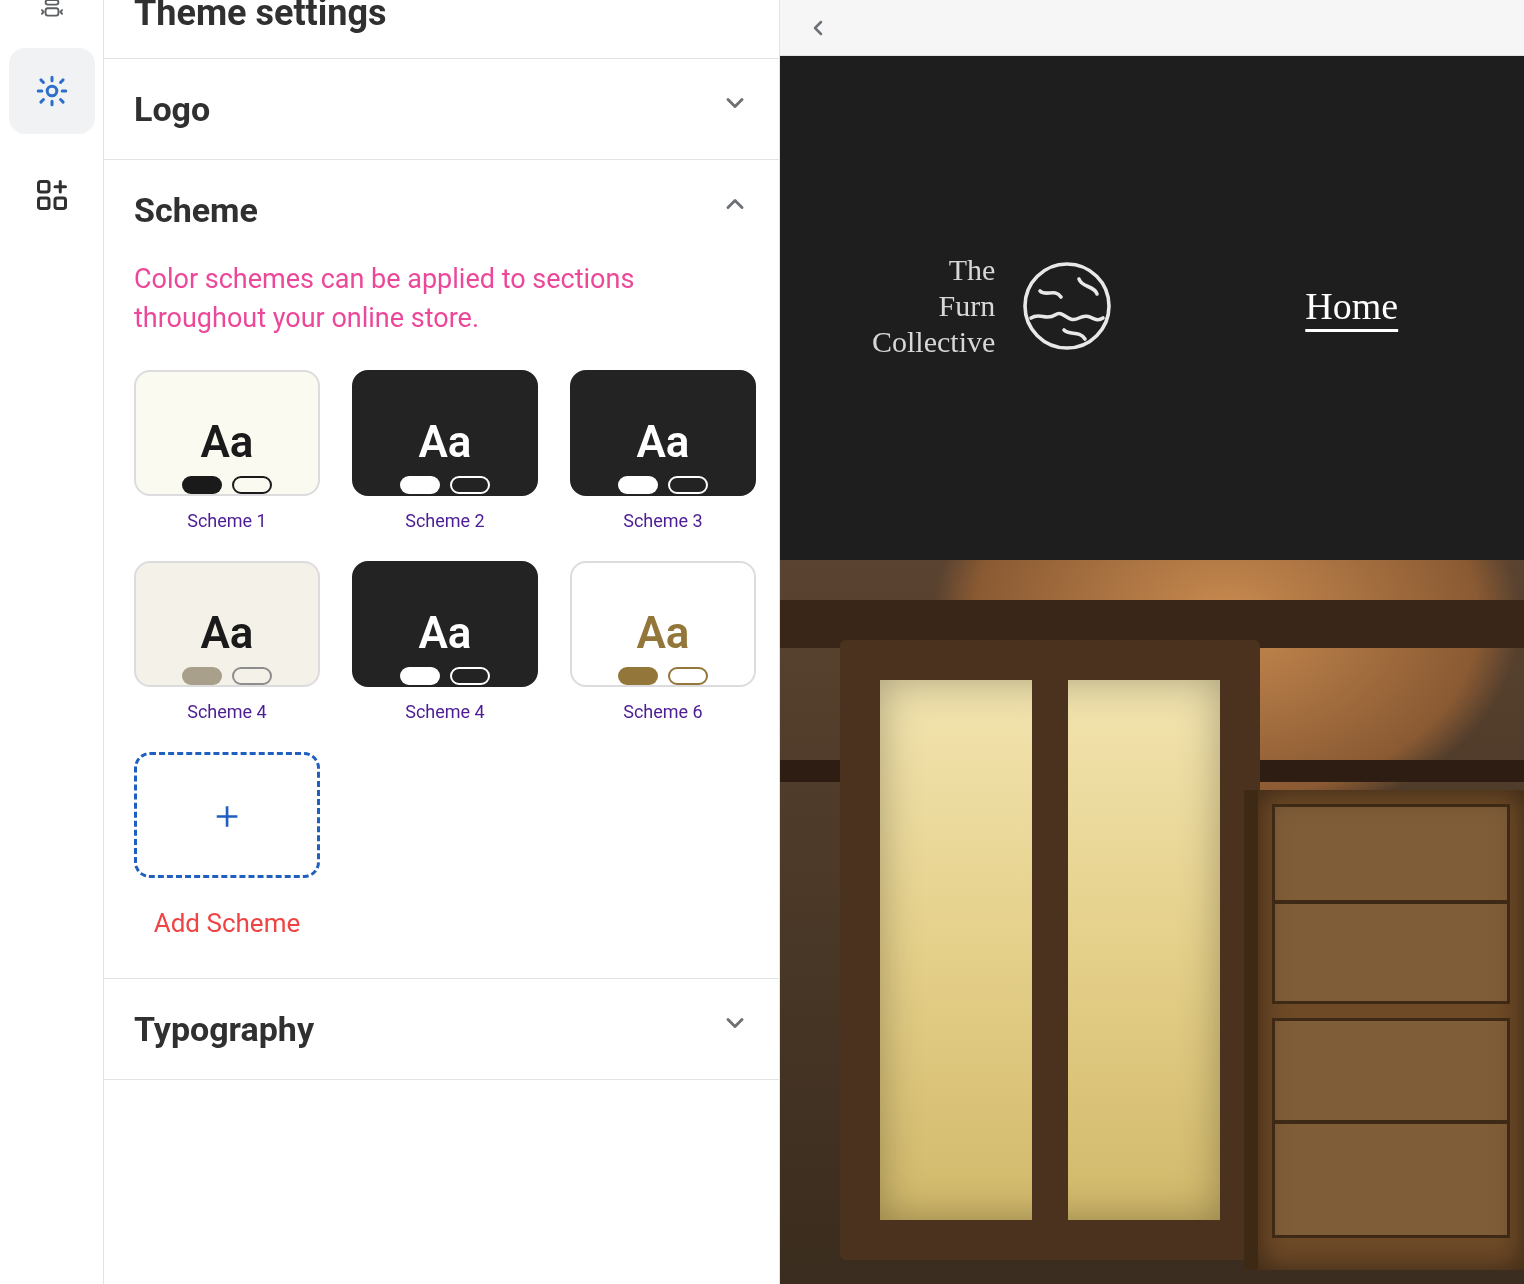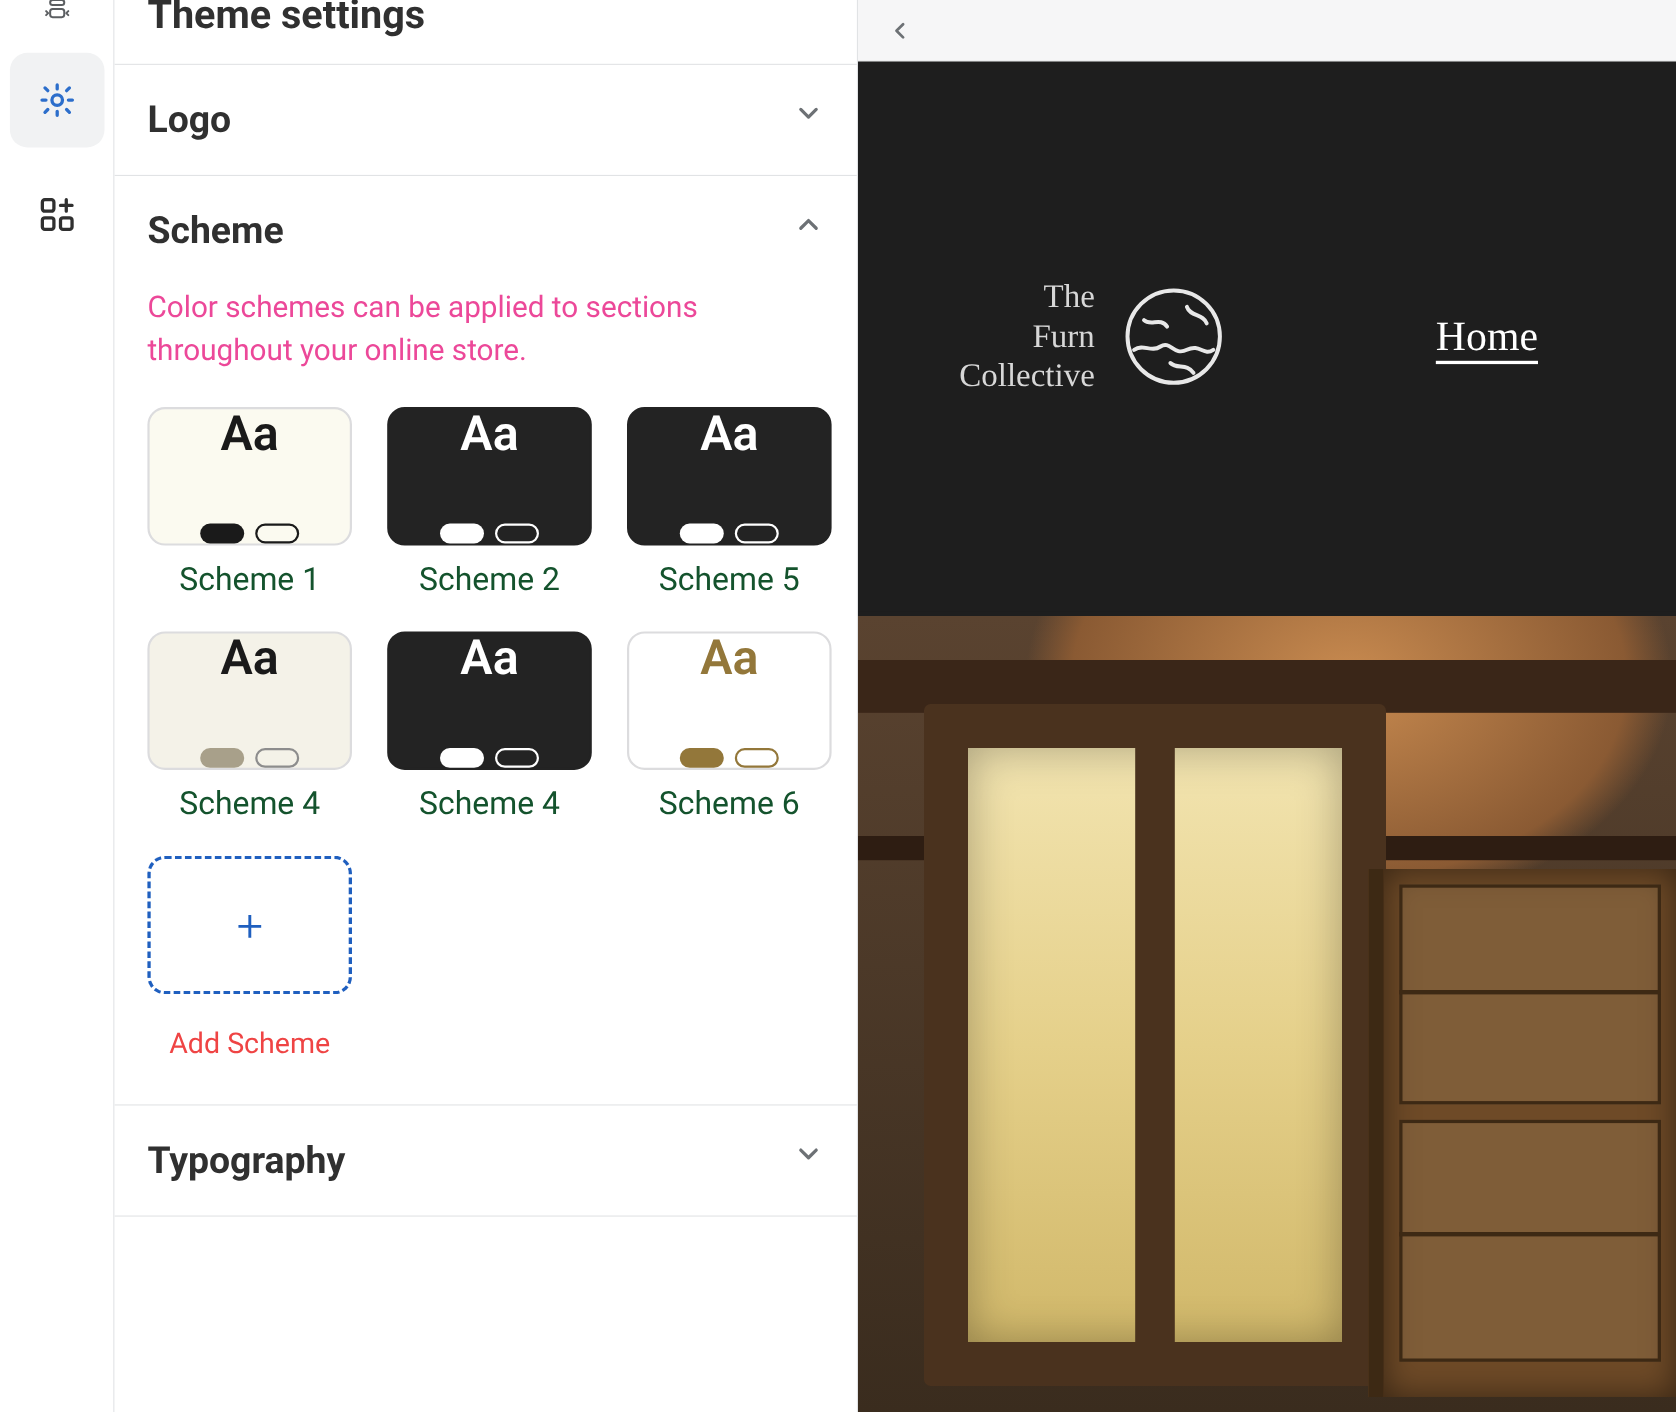--- a/index.html
+++ b/index.html
@@ -95,35 +95,35 @@
     align-items: center;
   }
   .swatch {
     width: 186px;
     height: 126px;
     border-radius: 16px;
     border: 2px solid #dcdcde;
     display: flex;
     flex-direction: column;
     align-items: center;
-    justify-content: space-between;
+    justify-content: flex-end;
     gap: 12px;
   }
   .swatch.dark { background:#232323; border-color:#232323; }
   .swatch .aa { font-size: 44px; font-weight: 600; line-height:1; }
   .swatch.dark .aa { color:#fff; }
   .pill-row { display:flex; gap:10px; }
   .pill {
     width: 40px; height: 18px; border-radius: 10px;
   }
   .pill.outline { border:2px solid; background:transparent; }
   .scheme-label {
     margin-top: 14px;
-    font-size: 29px;
-    color: #14532d;
+    font-size: 18px;
+    color: #4c1d95;
     text-align: center;
   }
 
   
   .add-swatch {
     width: 186px;
     height: 126px;
     border: 3px dashed #1f5fbf;
     border-radius: 16px;
     display:flex;
@@ -319,21 +319,21 @@
     <div class="scheme-label">Scheme 2</div>
           </div>
           <div class="scheme">
     <div class="swatch dark" style="background:#232323;">
       <div class="aa" style="color:#ffffff;">Aa</div>
       <div class="pill-row">
         <div class="pill" style="background:#ffffff;"></div>
         <div class="pill outline" style="border-color:#ffffff;"></div>
       </div>
     </div>
-    <div class="scheme-label">Scheme 5</div>
+    <div class="scheme-label">Scheme 3</div>
           </div>
           <div class="scheme">
     <div class="swatch " style="background:#f4f2e8;">
       <div class="aa" style="color:#1a1a1a;">Aa</div>
       <div class="pill-row">
         <div class="pill" style="background:#a8a08a;"></div>
         <div class="pill outline" style="border-color:#8d8d8d;"></div>
       </div>
     </div>
     <div class="scheme-label">Scheme 4</div>

